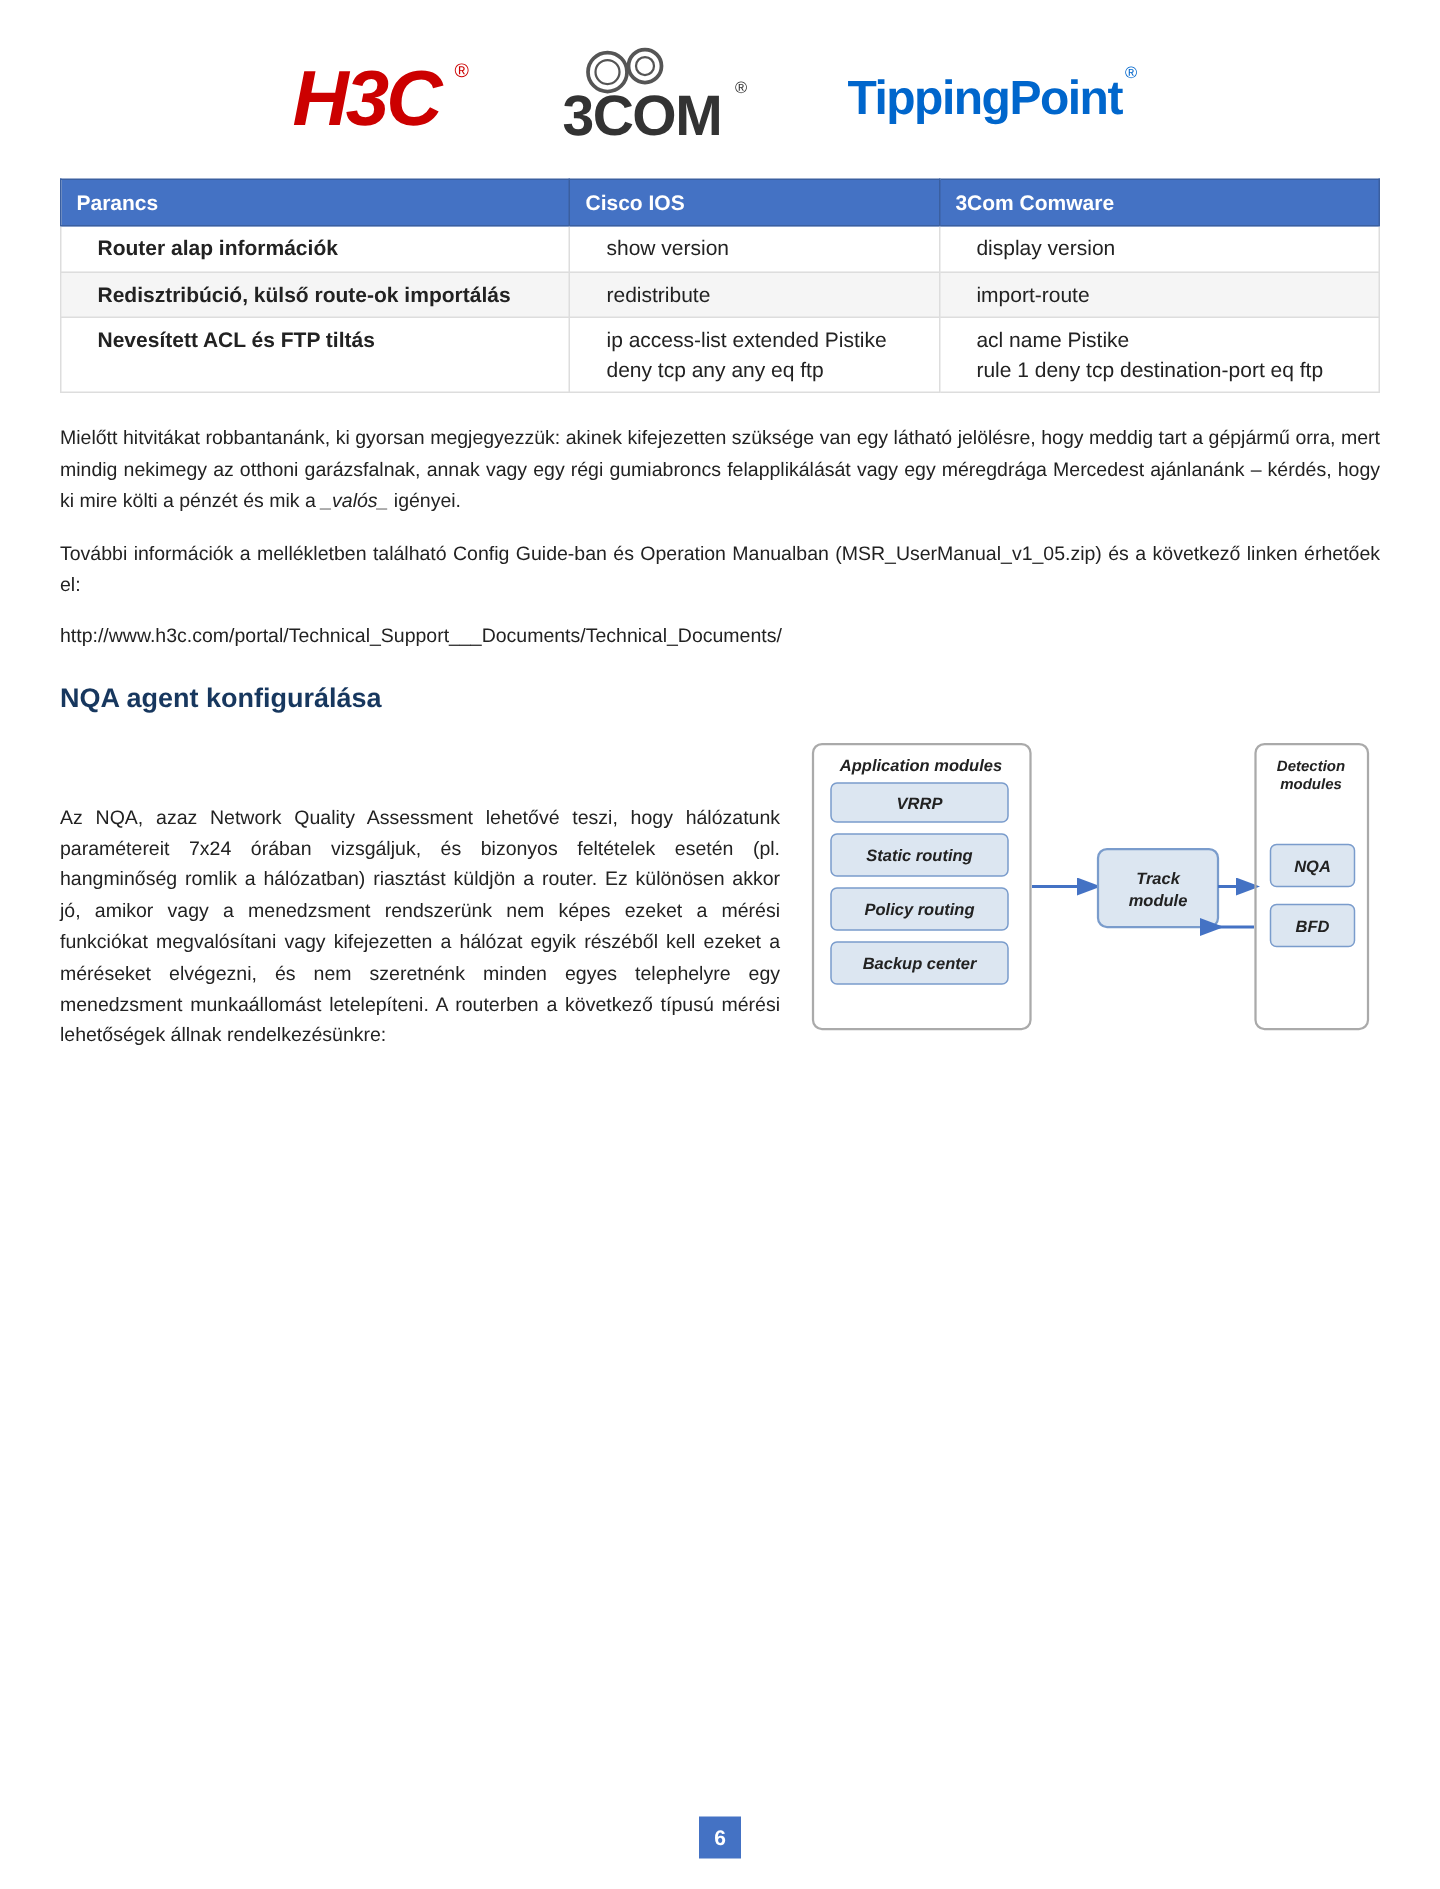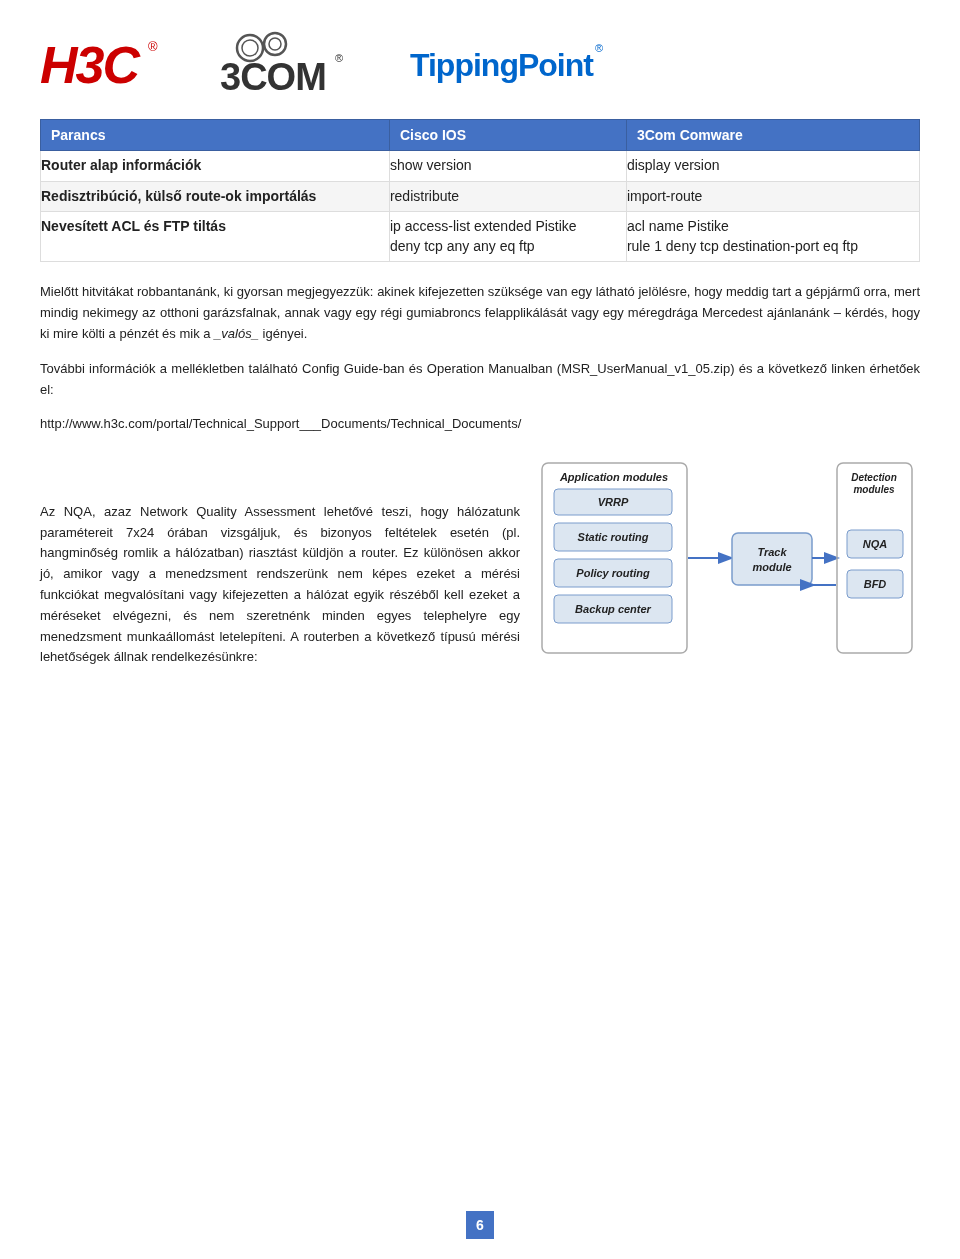--- a/index.html
+++ b/index.html
@@ -18,21 +18,21 @@
       min-height: 1259px;
       background: #fff;
       padding: 20px 40px 40px 40px;
       position: relative;
     }
 
     
     .header-logos {
       display: flex;
       align-items: center;
-      justify-content: flex-start;
+      justify-content: center;
       gap: 60px;
       margin-bottom: 24px;
       padding-top: 10px;
     }
 
     
     .routing-table {
       width: 100%;
       border-collapse: collapse;
       margin-bottom: 20px;
@@ -42,21 +42,21 @@
     .routing-table th {
       background: #4472c4;
       color: #fff;
       font-weight: bold;
       padding: 7px 10px;
       text-align: left;
       border: 1px solid #3a5fa0;
     }
 
     .routing-table td {
-      padding: 5px 0;
+      padding: 5px 24px;
       border: 1px solid #ddd;
       vertical-align: top;
       line-height: 1.4;
     }
 
     .routing-table tr:nth-child(even) td {
       background: #f5f5f5;
     }
     .routing-table tr:nth-child(odd) td {
       background: #fff;
@@ -201,20 +201,21 @@
     jelölésre, hogy meddig tart a gépjármű orra, mert mindig nekimegy az otthoni garázsfalnak, annak vagy
     egy régi gumiabroncs felapplikálását vagy egy méregdrága Mercedest ajánlanánk – kérdés, hogy ki mire
     költi a pénzét és mik a <span class="italic">_valós_</span> igényei.
   </p>
 
   <p class="body-text">További információk a mellékletben található Config Guide-ban és Operation Manualban (MSR_UserManual_v1_05.zip) és a következő linken érhetőek el:</p>
 
   <p class="body-text">http://www.h3c.com/portal/Technical_Support___Documents/Technical_Documents/</p>
 
   <div class="nqa-section">
+    <div class="nqa-title">NQA agent konfigurálása</div>
 
     <div class="nqa-content">
 
       <div class="nqa-text">Az NQA, azaz Network Quality Assessment lehetővé teszi, hogy hálózatunk paramétereit 7x24 órában vizsgáljuk, és bizonyos feltételek esetén (pl. hangminőség romlik a hálózatban) riasztást küldjön a router. Ez különösen akkor jó, amikor vagy a menedzsment rendszerünk nem képes ezeket a mérési funkciókat megvalósítani vagy kifejezetten a hálózat egyik részéből kell ezeket a méréseket elvégezni, és nem szeretnénk minden egyes telephelyre egy menedzsment munkaállomást letelepíteni. A routerben a következő típusú mérési lehetőségek állnak rendelkezésünkre:</div>
 
       <div class="nqa-diagram">
         <svg width="375" height="210" viewBox="0 0 375 210" style="font-family: Arial, sans-serif;">
 
           <rect x="2" y="8" width="145" height="190" rx="6" ry="6" fill="none" stroke="#aaa" stroke-width="1.5"></rect>
           <text x="74" y="26" text-anchor="middle" font-size="11" font-weight="bold" fill="#222">Application modules</text>

